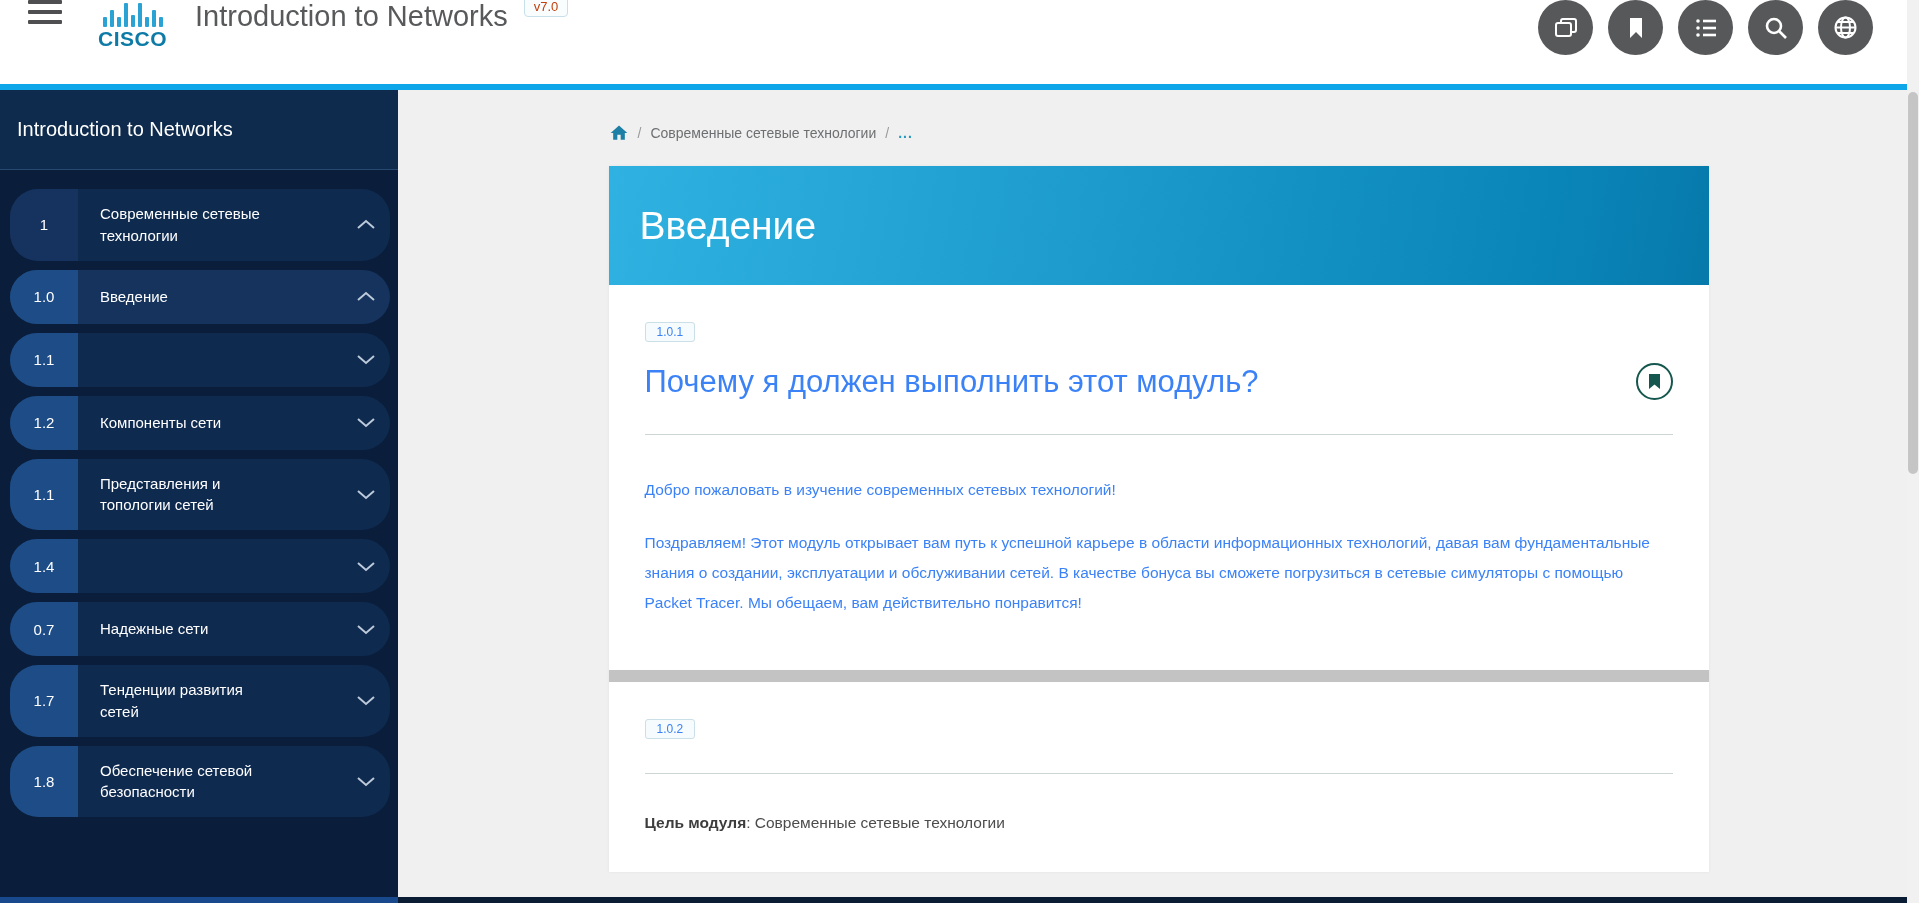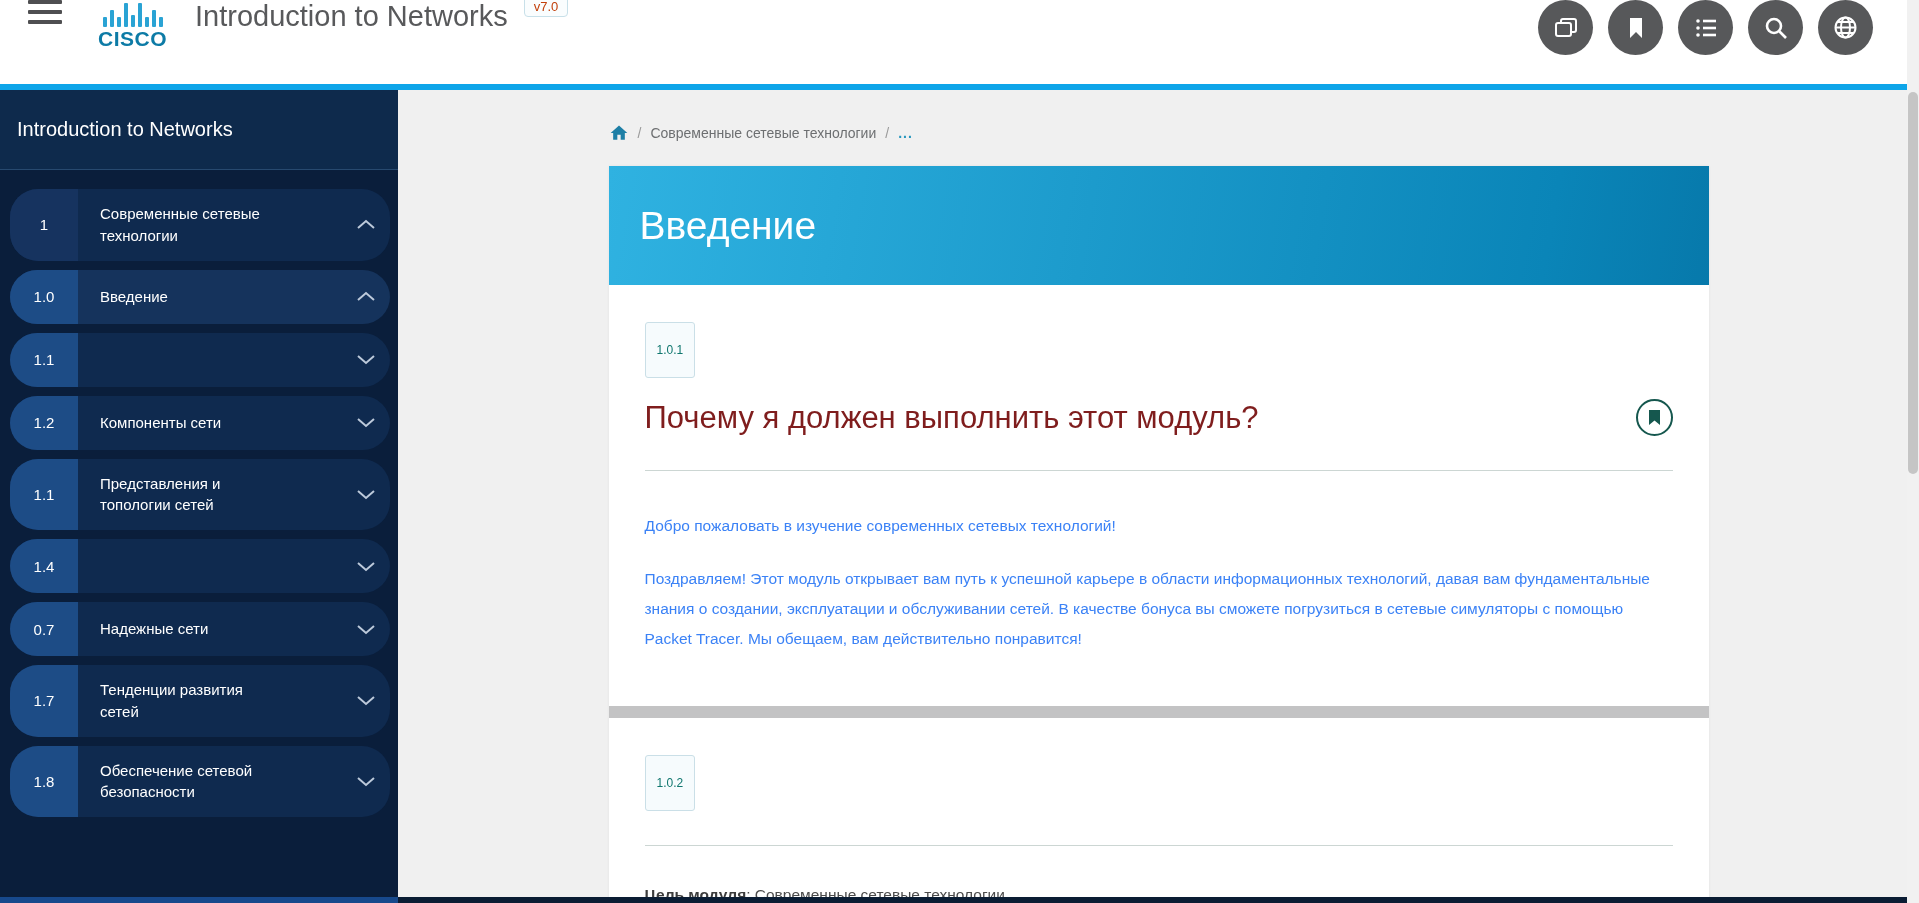--- a/index.html
+++ b/index.html
@@ -42,23 +42,23 @@
   .breadcrumb .sep { color:#9a9a9a; }
   .breadcrumb .dots { color:#2596be; font-weight:700; letter-spacing:1px; cursor:pointer; }
   .crumb-link { cursor:pointer; }
   .home-ic { display:flex; align-items:center; cursor:pointer; }
 
   .card { width:1100px; margin:23px auto 0; background:#ffffff; box-shadow:0 0 3px rgba(0,0,0,0.06); }
   .banner { height:119px; background:linear-gradient(100deg,#2fb2e1 0%,#0a85b8 85%,#0779ab 100%); display:flex; align-items:center; padding-left:31px; }
   .banner-title { color:#ffffff; font-size:39px; font-weight:300; }
 
   .section { padding:0 36px; }
-  .sec-badge { display:inline-block; margin-top:37px; font-size:12px; color:#0f766e; background:#f6fbfd; border:1px solid #cadfe7; border-radius:3px; padding:20px 11px; }
+  .sec-badge { display:inline-block; margin-top:37px; font-size:12px; color:#3b82f6; background:#f6fbfd; border:1px solid #cadfe7; border-radius:3px; padding:2px 11px; }
   .heading-row { display:flex; align-items:center; justify-content:space-between; margin-top:21px; }
-  .sec-heading { font-size:31px; font-weight:300; color:#7f1d1d; }
+  .sec-heading { font-size:31px; font-weight:300; color:#3b82f6; }
   .bm-btn { width:37px; height:37px; border-radius:50%; border:2px solid #15574e; background:#ffffff; display:flex; align-items:center; justify-content:center; cursor:pointer; flex-shrink:0; }
   .bm-btn svg { fill:#15574e; }
   .sec-hr { border:none; border-top:1px solid #ccd6d3; margin-top:34px; }
   .para { font-size:15.5px; color:#3b82f6; line-height:1.93; }
   .p-first { margin-top:40px; }
   .p-next { margin-top:23px; }
   .sec-pad-bottom { padding-bottom:52px; }
   .module-divider { height:12px; background:#c3c3c4; }
   .goal-line { margin-top:40px; font-size:15.5px; color:#4c4c4c; padding-bottom:40px; }
   .goal-line b { color:#3d3d3d; }

